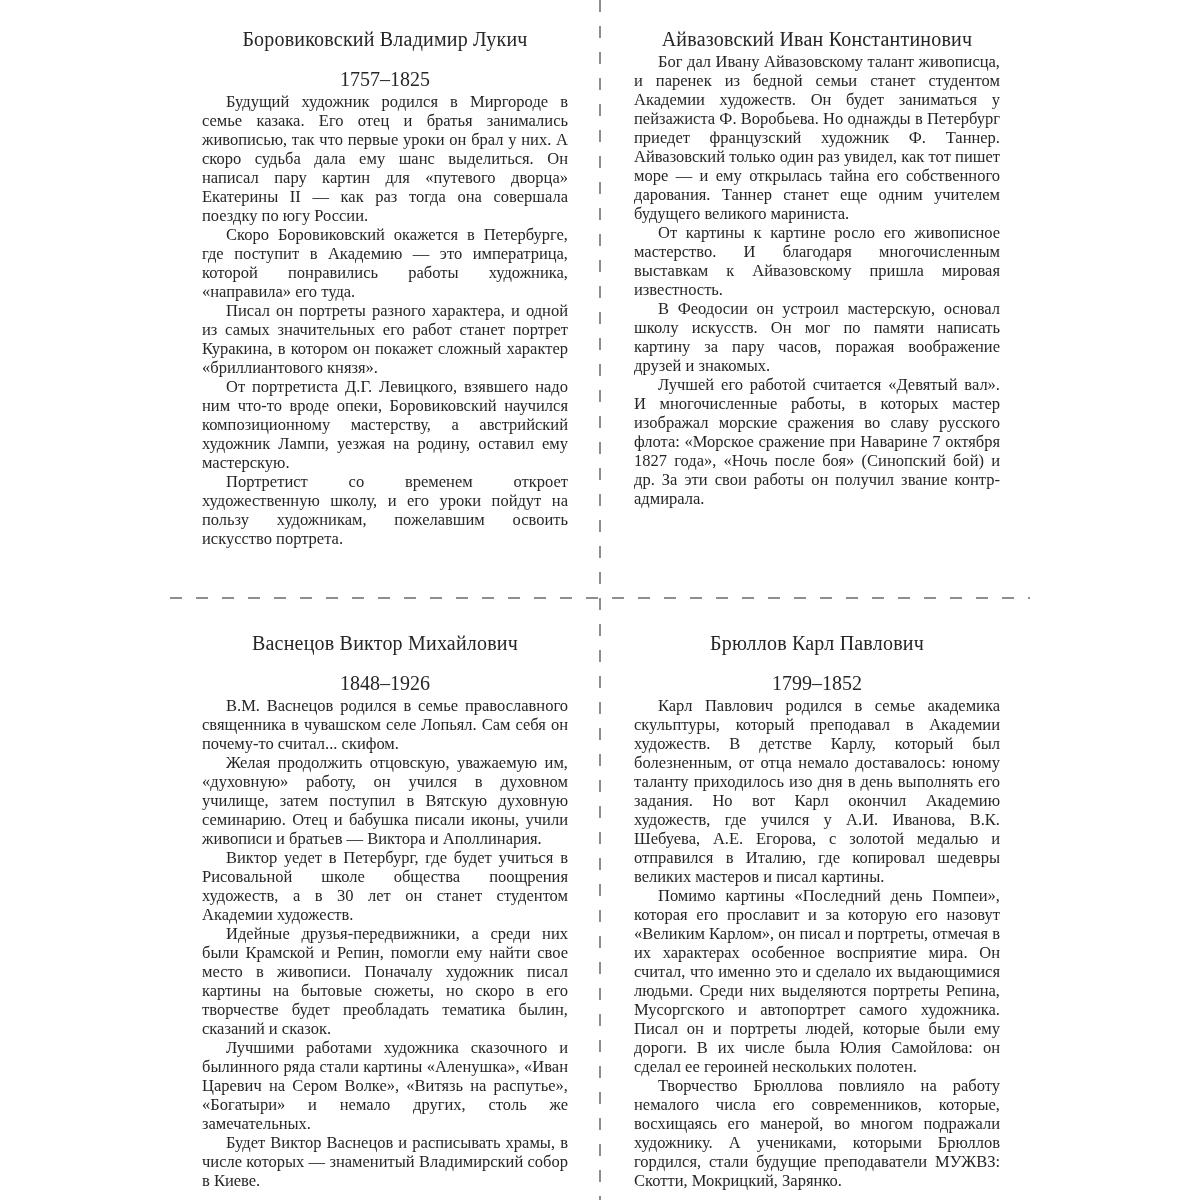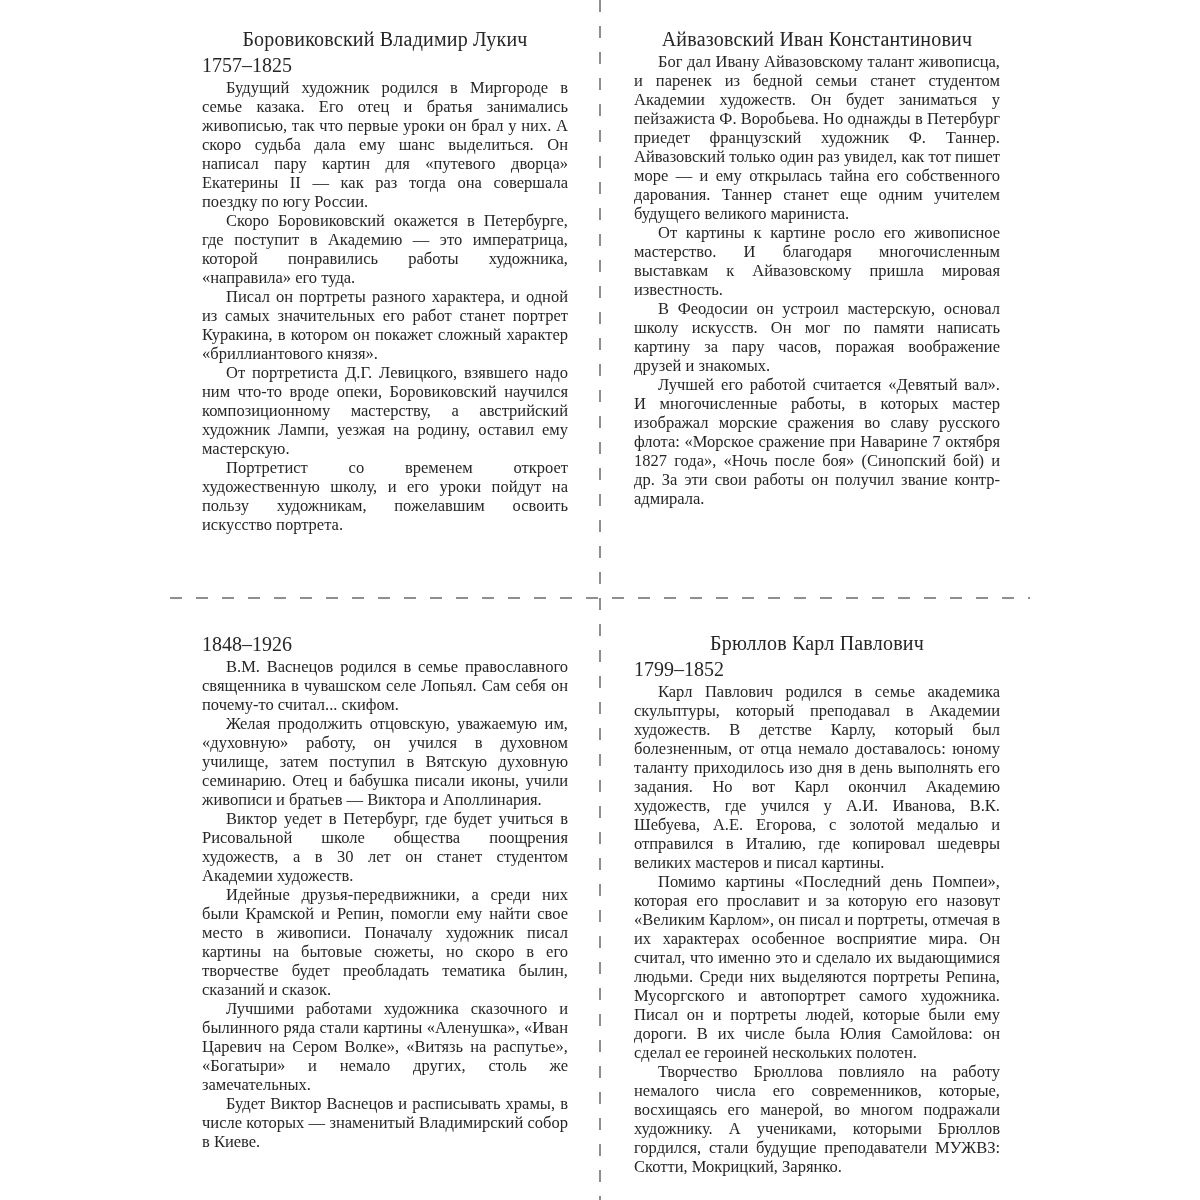--- a/index.html
+++ b/index.html
@@ -34,22 +34,23 @@
   .title {
     margin: 0;
     font-size: 20px;
     font-weight: normal;
     text-align: center;
     line-height: 25px;
     letter-spacing: 0.2px;
   }
   .years {
     font-size: 20px;
+    text-align: center;
     line-height: 25px;
-    margin-top: 1px;
+    margin-top: 15px;
   }
   .bio {
     font-size: 16.5px;
     line-height: 19px;
     text-align: justify;
   }
   .bio p {
     margin: 0;
     text-indent: 24px;
   }
@@ -100,20 +101,21 @@
           <p>Бог дал Ивану Айвазовскому талант живописца, и паренек из бедной семьи станет студентом Академии художеств. Он будет заниматься у пейзажиста Ф. Воробьева. Но однажды в Петербург приедет французский художник Ф. Таннер. Айвазовский только один раз увидел, как тот пишет море — и ему открылась тайна его собственного дарования. Таннер станет еще одним учителем будущего великого мариниста.</p>
           <p>От картины к картине росло его живописное мастерство. И благодаря многочисленным выставкам к Айвазовскому пришла мировая известность.</p>
           <p>В Феодосии он устроил мастерскую, основал школу искусств. Он мог по памяти написать картину за пару часов, поражая воображение друзей и знакомых.</p>
           <p>Лучшей его работой считается «Девятый вал». И многочисленные работы, в которых мастер изображал морские сражения во славу русского флота: «Морское сражение при Наварине 7 октября 1827 года», «Ночь после боя» (Синопский бой) и др. За эти свои работы он получил звание контр-адмирала.</p>
         </div>
     </div>
   </section>
 
   <section class="card row-bottom col-left">
     <div class="inner">
+      <h2 class="title">Васнецов Виктор Михайлович</h2>
       <div class="years">1848–1926</div>
       <div class="bio">
           <p>В.М. Васнецов родился в семье православного священника в чувашском селе Лопьял. Сам себя он почему-то считал... скифом.</p>
           <p>Желая продолжить отцовскую, уважаемую им, «духовную» работу, он учился в духовном училище, затем поступил в Вятскую духовную семинарию. Отец и бабушка писали иконы, учили живописи и братьев — Виктора и Аполлинария.</p>
           <p>Виктор уедет в Петербург, где будет учиться в Рисовальной школе общества поощрения художеств, а в 30 лет он станет студентом Академии художеств.</p>
           <p>Идейные друзья-передвижники, а среди них были Крамской и Репин, помогли ему найти свое место в живописи. Поначалу художник писал картины на бытовые сюжеты, но скоро в его творчестве будет преобладать тематика былин, сказаний и сказок.</p>
           <p>Лучшими работами художника сказочного и былинного ряда стали картины «Аленушка», «Иван Царевич на Сером Волке», «Витязь на распутье», «Богатыри» и немало других, столь же замечательных.</p>
           <p>Будет Виктор Васнецов и расписывать храмы, в числе которых — знаменитый Владимирский собор в Киеве.</p>
         </div>
     </div>

